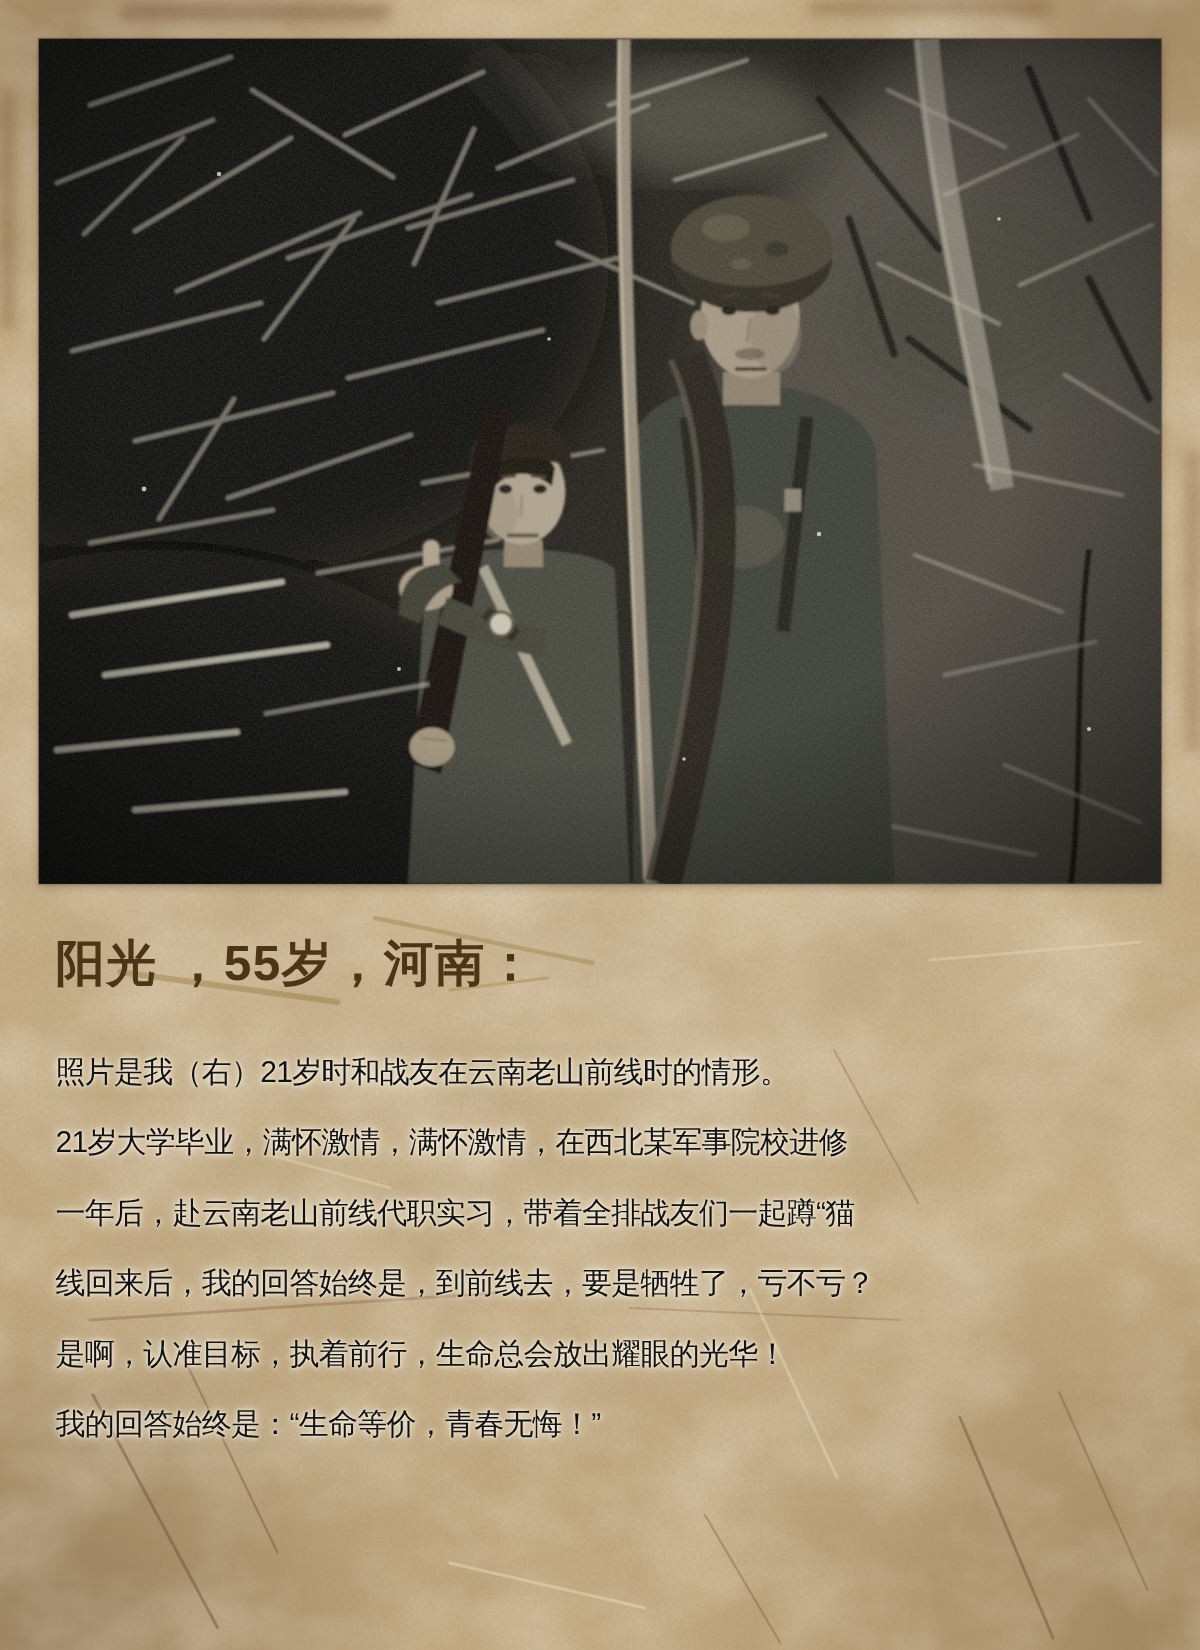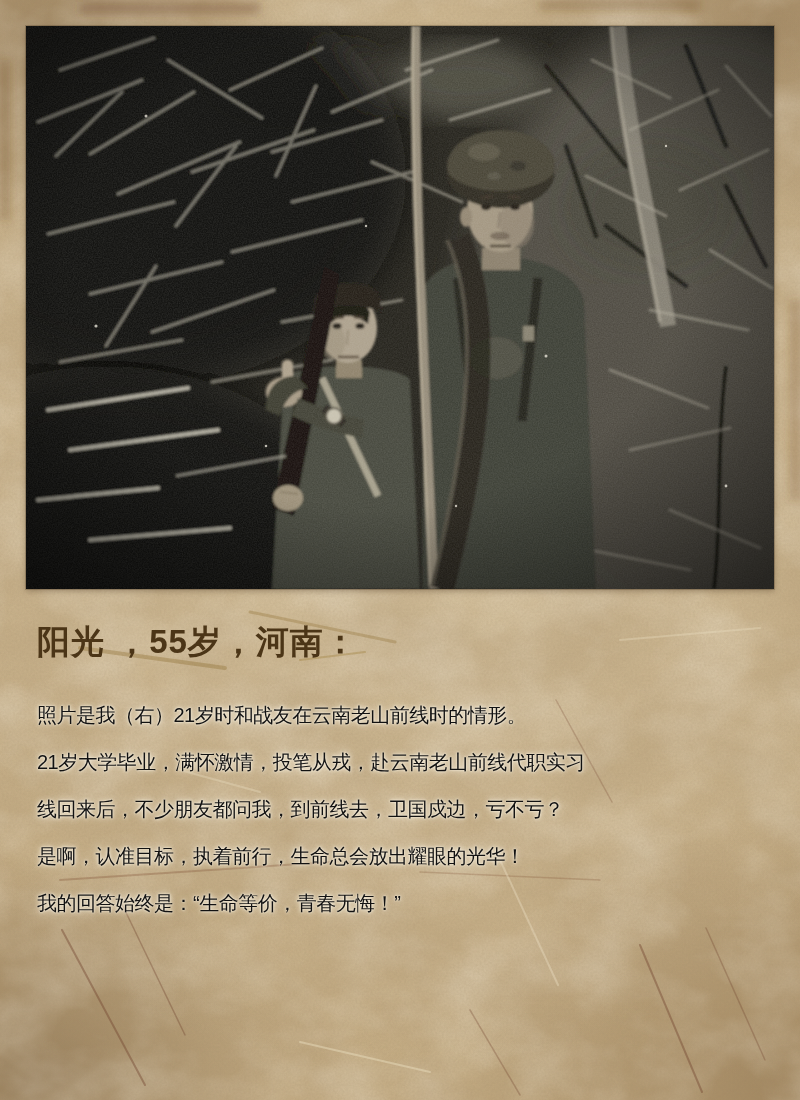--- a/index.html
+++ b/index.html
@@ -259,19 +259,20 @@
         <circle cx="430" cy="480" r="1.2"></circle>
           <circle cx="700" cy="460" r="1.4"></circle>
       </g>
     </svg>
   </figure>
 
   <h1 class="byline" style="color: rgb(75, 53, 23);">阳光 ，55岁，河南：</h1>
 
   <div class="story" style="color: rgb(18, 18, 18);">
       <div class="story-line">照片是我（右）21岁时和战友在云南老山前线时的情形。</div>
-      <div class="story-line">21岁大学毕业，满怀激情，投笔从戎，赴云南老山前线代职实习</div>
-      <div class="story-line">线回来后，不少朋友都问我，到前线去，卫国戍边，亏不亏？</div>
+      <div class="story-line">21岁大学毕业，满怀激情，满怀激情，在西北某军事院校进修</div>
+      <div class="story-line">一年后，赴云南老山前线代职实习，带着全排战友们一起蹲“猫</div>
+      <div class="story-line">线回来后，我的回答始终是，到前线去，要是牺牲了，亏不亏？</div>
       <div class="story-line">是啊，认准目标，执着前行，生命总会放出耀眼的光华！</div>
       <div class="story-line">我的回答始终是：“生命等价，青春无悔！”</div>
     </div>
 
 </div>
 
 </body></html>

